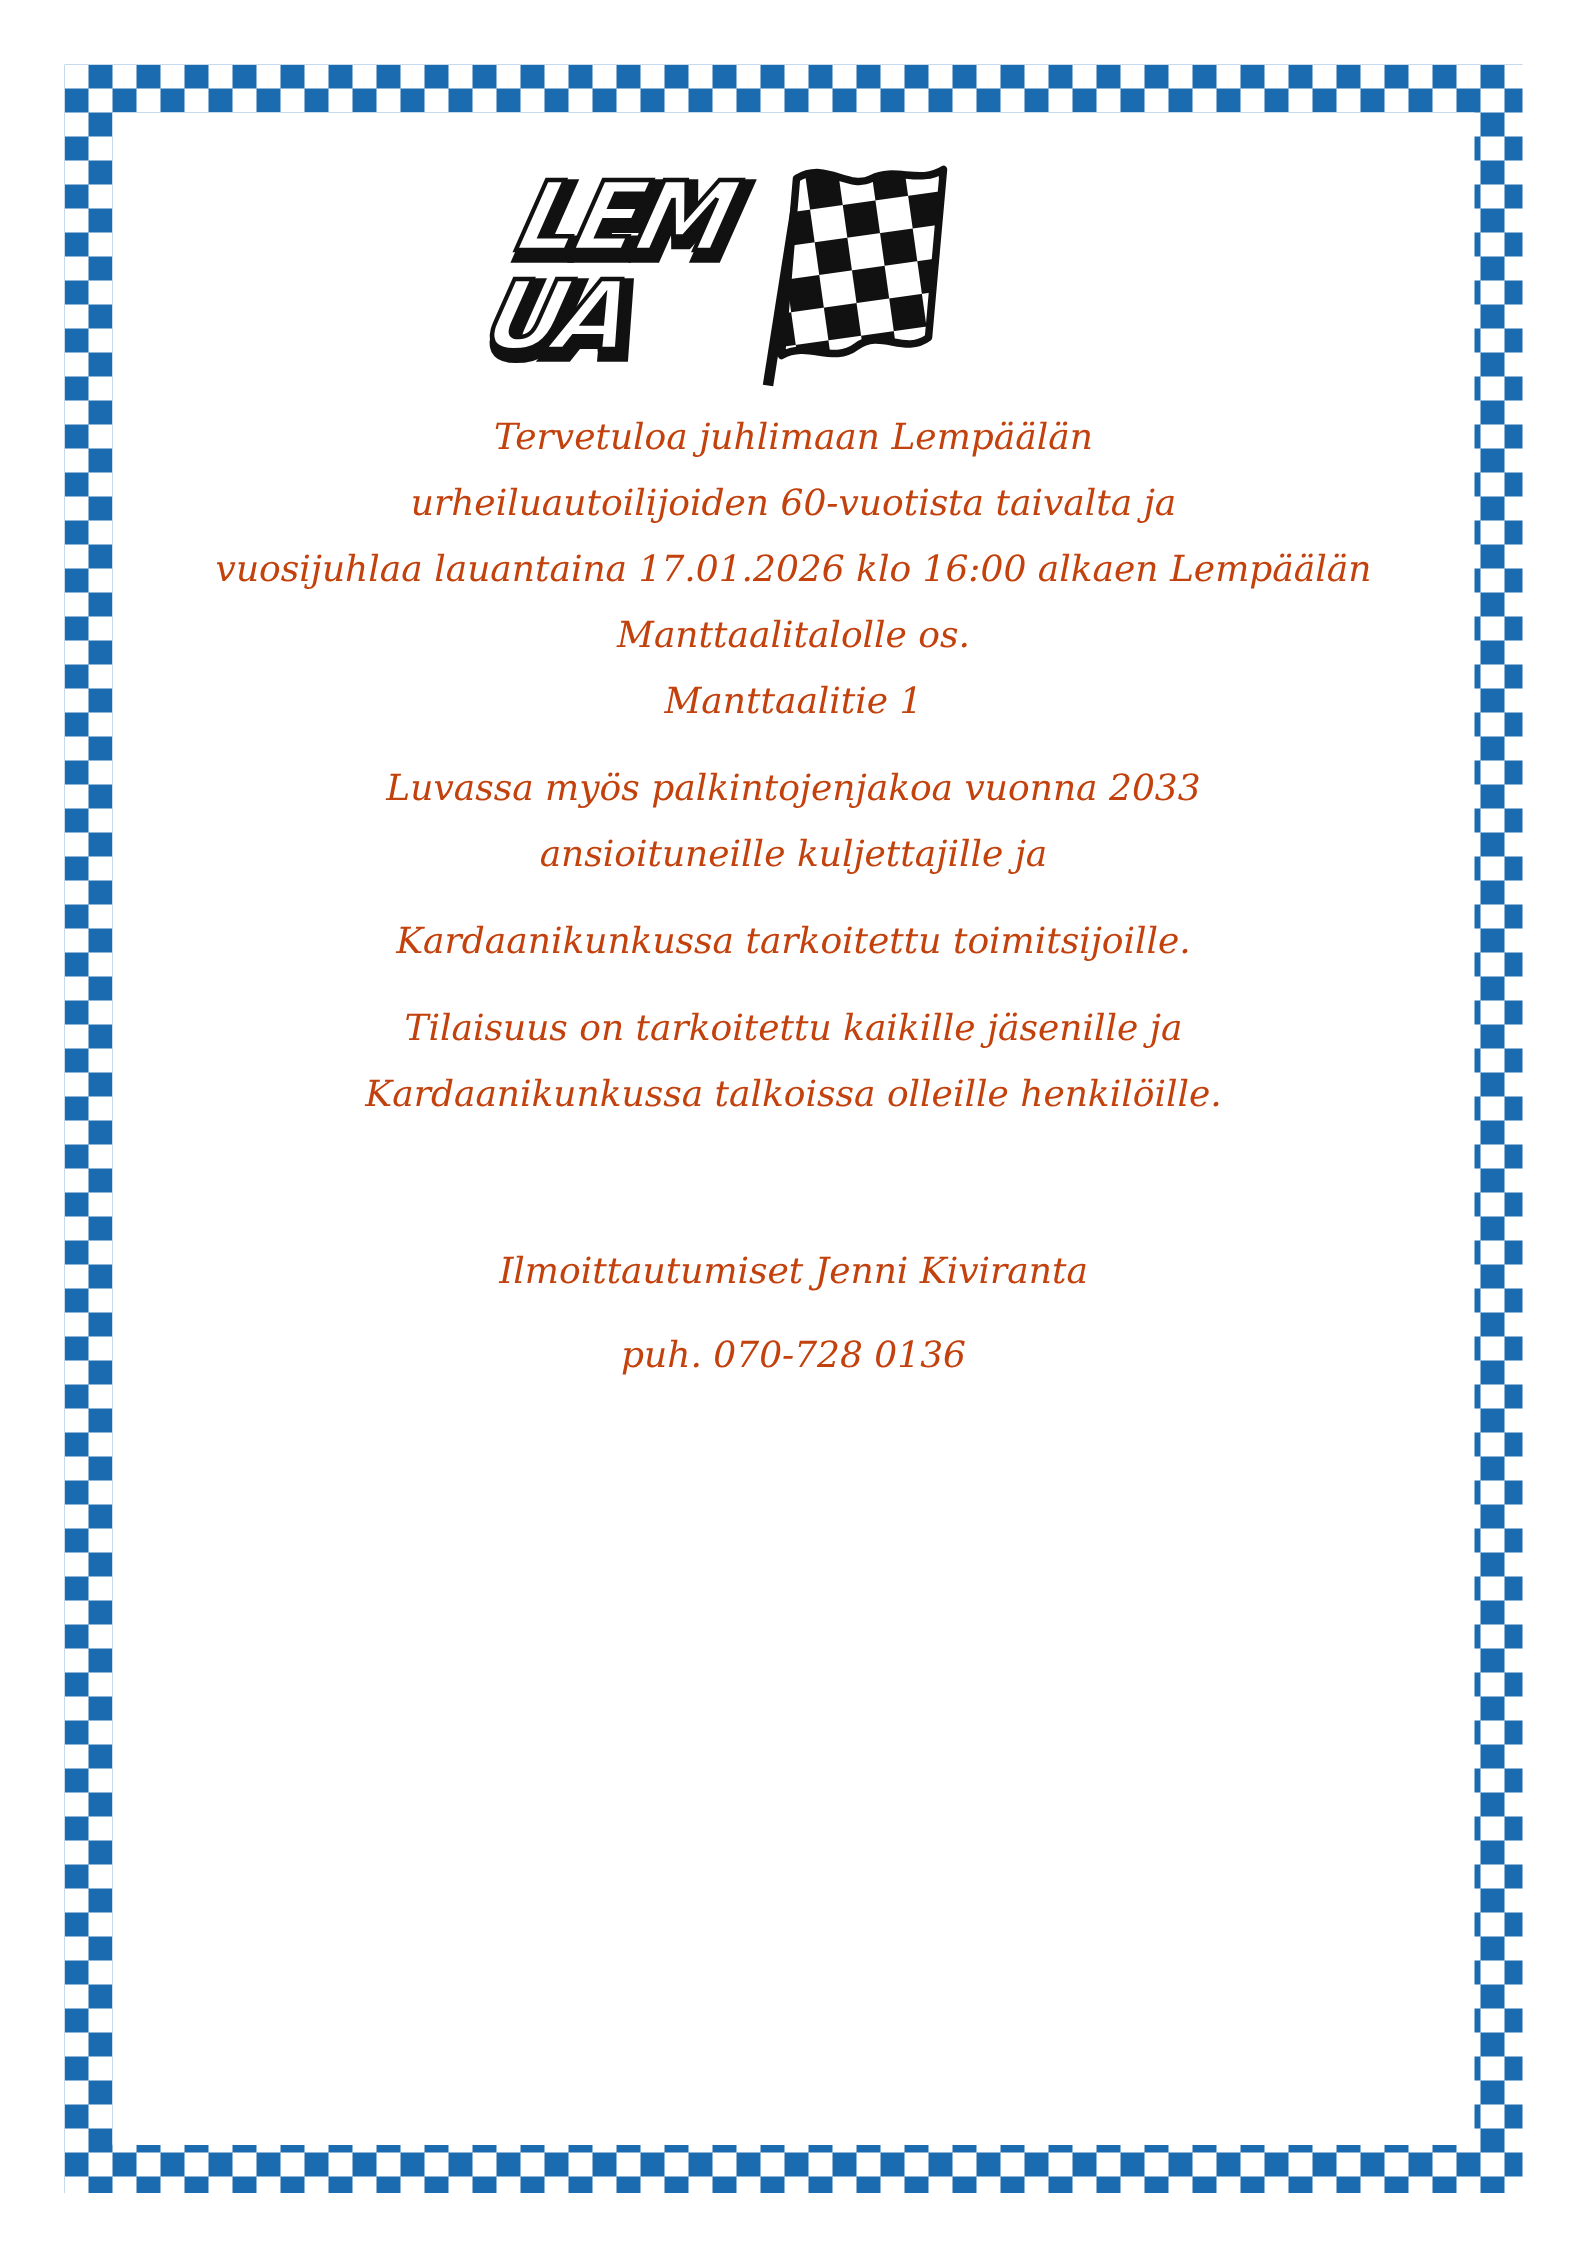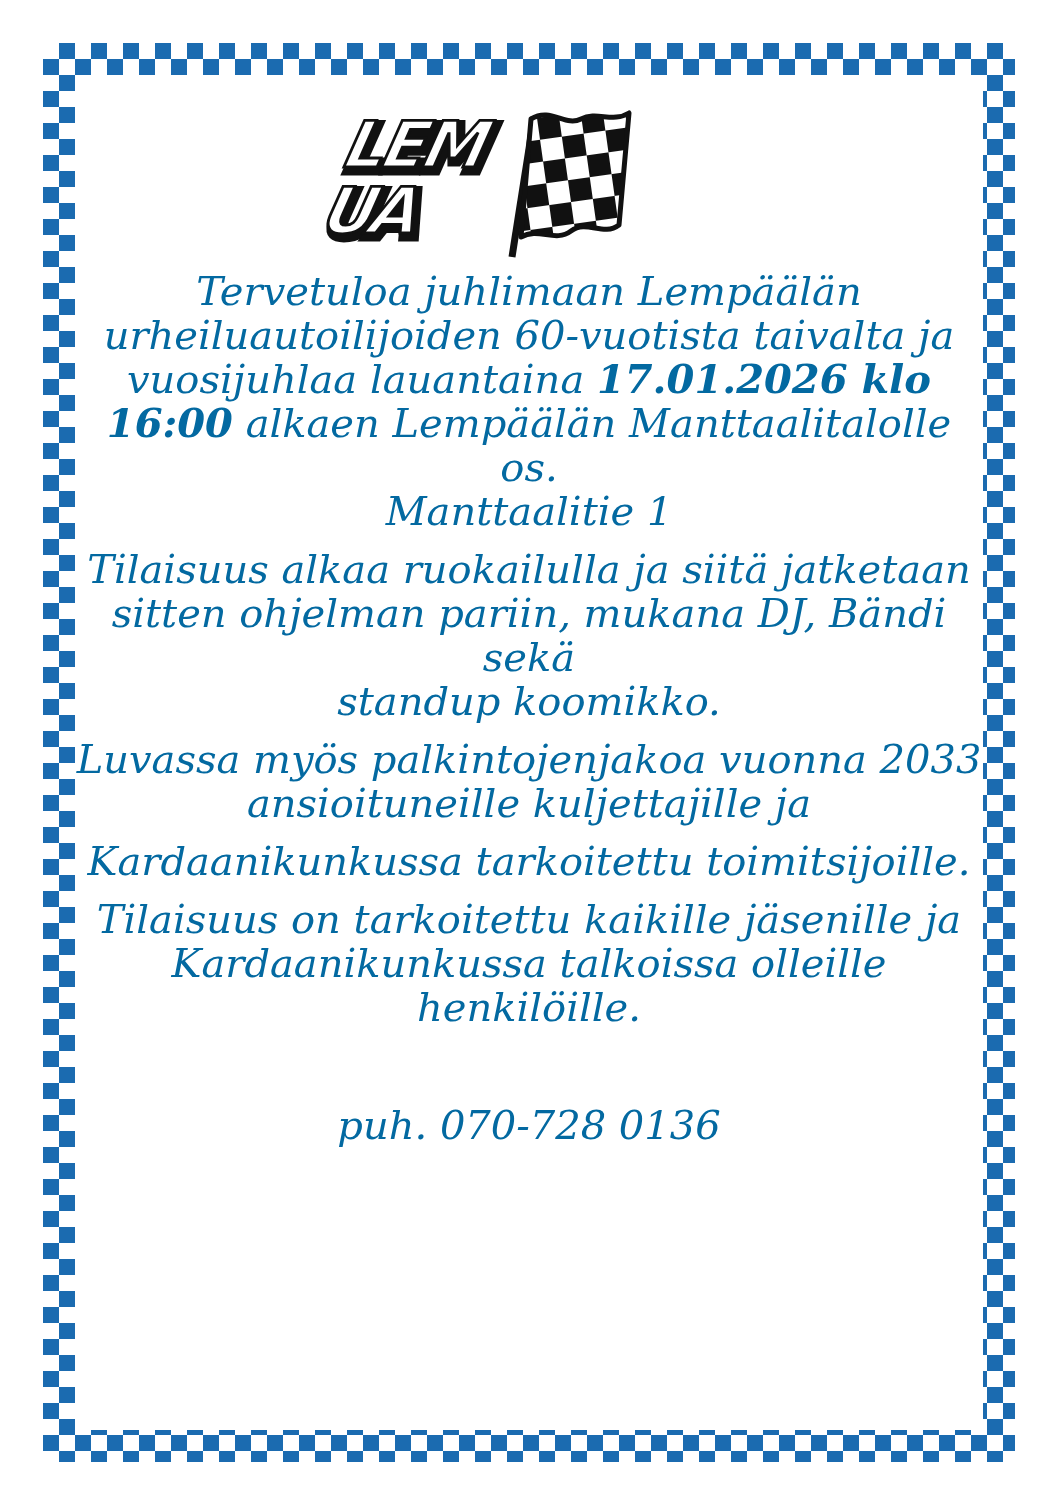--- a/index.html
+++ b/index.html
@@ -36,36 +36,36 @@
     align-items: center;
     box-sizing: border-box;
   }
   .logo-wrap {
     margin-top: 30px;
     transform: translateX(-56px);
     flex: 0 0 auto;
   }
   .text-body {
     width: 100%;
-    color: #0369a1;
+    color: #c2410c;
     font-style: italic;
-    font-size: 40px;
+    font-size: 24px;
     line-height: 44px;
     text-align: center;
   }
   .text-body p {
     margin: 0 0 14px 0;
     white-space: pre-line;
   }
   .p1 { margin-top: 76px; }
   .p5 { margin-top: 72px; }
   .contact { margin-top: 74px; }
   .contact p { margin-bottom: 12px; }
   .bold-date {
-    font-weight: bold;
+    font-weight: normal;
   }
 </style>
 </head>
 <body>
 
 <div class="page">
   <div class="checker-frame">
     <div class="content">
 
       <div class="logo-wrap">
@@ -98,33 +98,31 @@
         </svg>
       </div>
 
       <div class="text-body">
 
         <p class="p1"><span>Tervetuloa juhlimaan Lempäälän
 urheiluautoilijoiden 60-vuotista taivalta ja
 vuosijuhlaa lauantaina </span><span class="bold-date">17.01.2026 klo 16:00</span><span> alkaen Lempäälän Manttaalitalolle os.
 Manttaalitie 1</span></p>
 
-        <p>Tilaisuus alkaa ruokailulla ja siitä jatketaan
-sitten ohjelman pariin, mukana DJ, Bändi sekä
-standup koomikko.</p>
 
         <p>Luvassa myös palkintojenjakoa vuonna 2033
 ansioituneille kuljettajille ja</p>
 
         <p>Kardaanikunkussa tarkoitettu toimitsijoille.</p>
 
         <p class="p5">Tilaisuus on tarkoitettu kaikille jäsenille ja
 Kardaanikunkussa talkoissa olleille henkilöille.</p>
 
         <div class="contact">
+          <p>Ilmoittautumiset Jenni Kiviranta</p>
           <p>puh. 070-728 0136</p>
         </div>
 
       </div>
 
     </div>
   </div>
 </div>
 
 </body></html>

